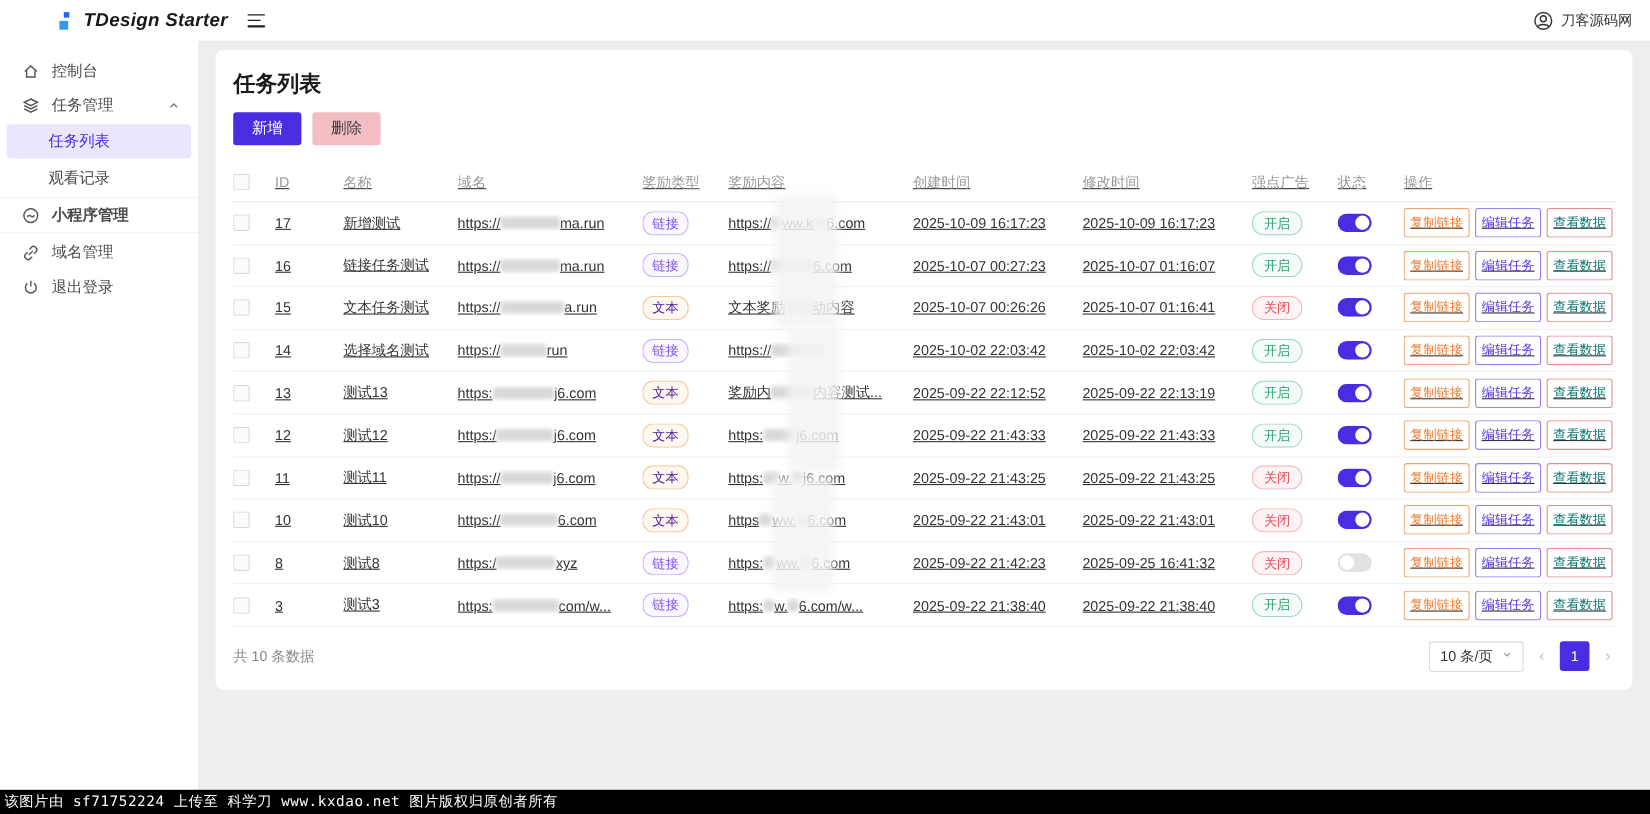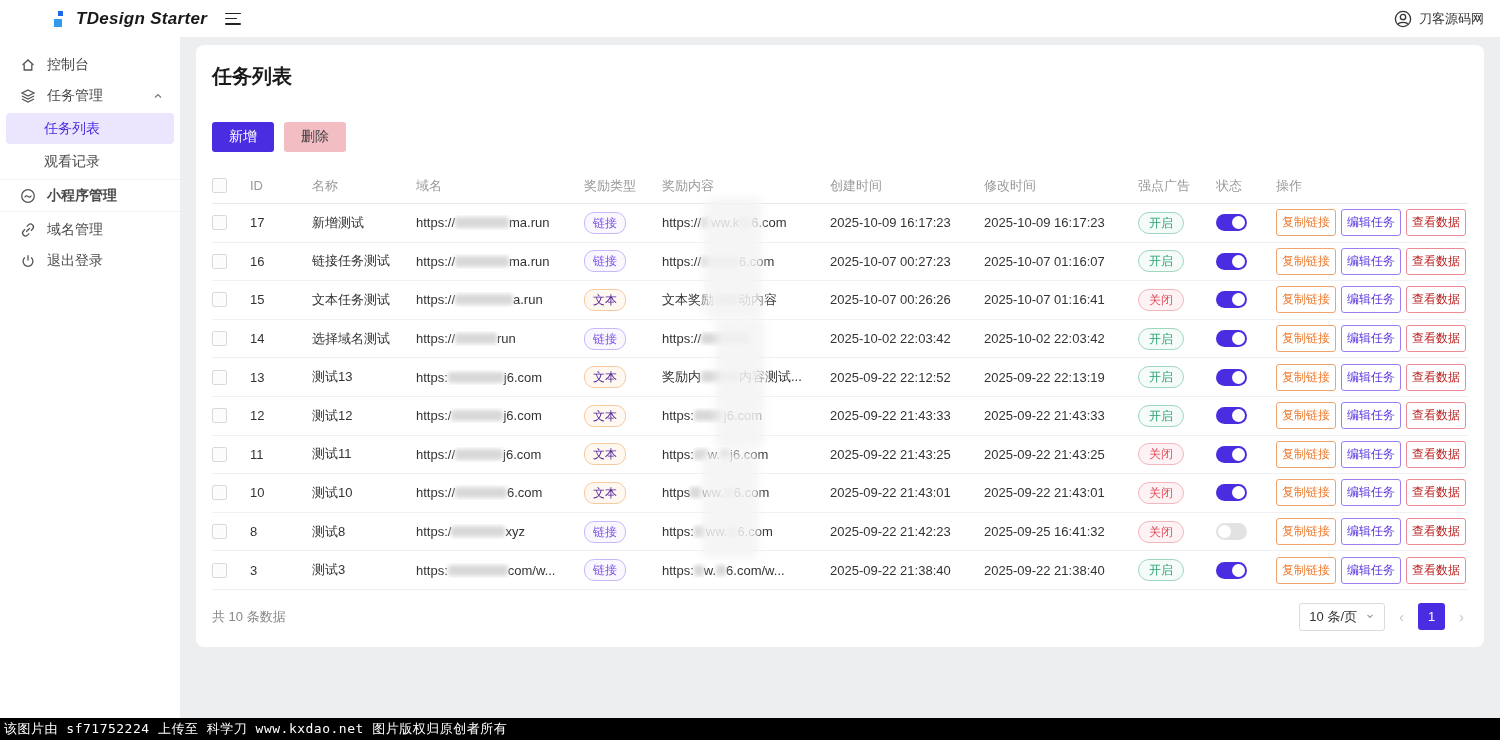--- a/index.html
+++ b/index.html
@@ -46,27 +46,27 @@
   .menu-group-divider { border-top:1px solid #f4f4f4; border-bottom:1px solid #f4f4f4; margin:2px 0;font-weight:bold; }
   .micon { display:flex; }
 
   
   .main { position:absolute; top:37px; left:180px; right:0; bottom:0; }
   .card {
     position:absolute; left:16px; right:16px; top:8px;
     background:#fff; border-radius:8px; padding:18px 16px 10px 16px;
   }
   .page-title { font-size:20px; font-weight:700; color:#1a1a1a; }
-  .toolbar { margin-top:32px; display:flex; gap:10px; }
+  .toolbar { margin-top:12px; display:flex; gap:10px; }
   .btn { border:none; border-radius:3px; font-size:14px; padding:6px 17px; cursor:pointer; font-family:inherit; }
   .btn-add { background:#4b2de1; color:#fff; }
   .btn-del { background:#f3bdc4; color:#404040; cursor:not-allowed; }
 
   
-  .tbl { margin-top:16px; position:relative; }
+  .tbl { margin-top:16px; position:relative;text-decoration:underline; }
   .trow, .thead {
     display:grid;
     grid-template-columns:38px 62px 104px 168px 78px 168px 154px 154px 78px 60px 192px;
     align-items:center;
   }
   .thead { height:36px; border-bottom:1px solid #e7e7e7; color:#999; font-size:13px; }
   .trow  { height:38.6px; border-bottom:1px solid #f0f0f0; font-size:13px; color:#333; }
   .cell { padding-right:8px; overflow:hidden; white-space:nowrap; }
   .checkbox { width:15px; height:15px; border:1.5px solid #d9d9d9; border-radius:2px; background:#fcfcfc; cursor:pointer; }
   .blurseg { display:inline-block; height:11px; border-radius:2px; background:#d8d8d8; filter:blur(2px); vertical-align:-1px; }
@@ -82,21 +82,21 @@
   .toggle.on  { background:#4b2de1; }
   .toggle.off { background:#e2e2e2; }
   .toggle .knob { position:absolute; top:2px; width:13px; height:13px; border-radius:50%; background:#fff; }
   .toggle.on  .knob { right:2px; }
   .toggle.off .knob { left:2px; }
 
   .ops { display:flex; gap:5px; }
   .opbtn { background:#fff; font-size:12px; padding:4px 5px; border-radius:3px; border:1px solid; cursor:pointer; font-family:inherit; white-space:nowrap; }
   .op-copy { color:#ed7b2f; border-color:#f0a36e; }
   .op-edit { color:#5a33e0; border-color:#9a7ef2; }
-  .op-view { color:#b91c1c; border-color:#ea8a92; }
+  .op-view { color:#0f766e; border-color:#ea8a92; }
 
   
   .smudge { position:absolute; background:rgba(243,243,243,.85); filter:blur(4px); border-radius:6px; pointer-events:none; }
 
   
   .tfoot { display:flex; align-items:center; margin-top:13px; padding-bottom:6px; }
   .total { font-size:13px; color:#888; }
   .pager { margin-left:auto; display:flex; align-items:center; gap:10px; }
   .psize { display:flex; align-items:center; gap:8px; border:1px solid #dcdcdc; border-radius:3px; height:28px; padding:0 9px; font-size:13px; color:#333; cursor:pointer; }
   .psize .chev { color:#999; font-size:10px; }

